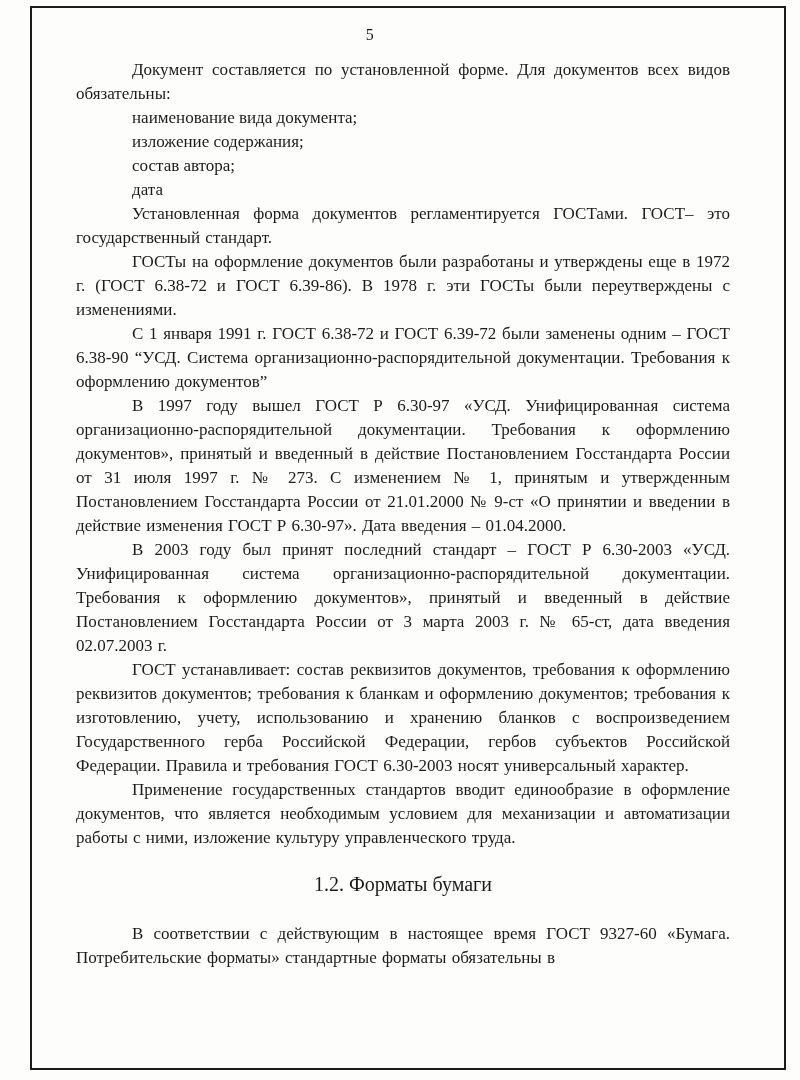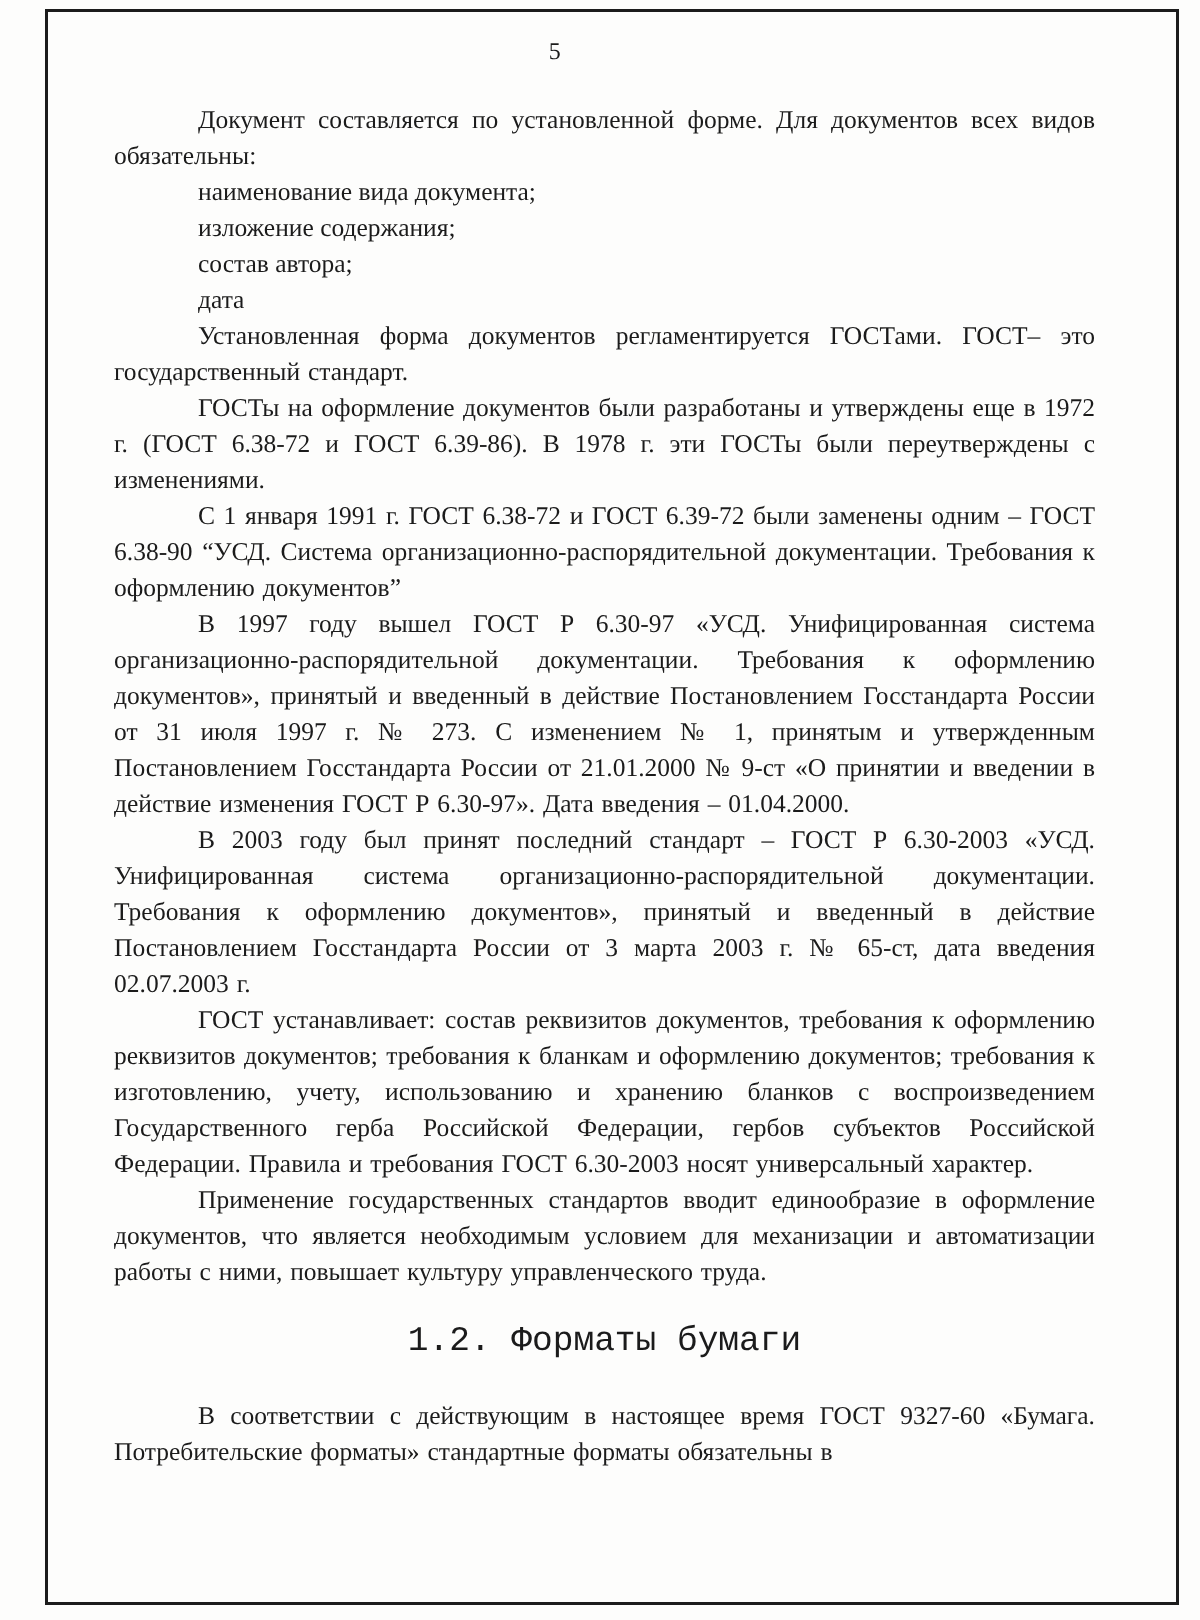--- a/index.html
+++ b/index.html
@@ -30,44 +30,43 @@
     position: absolute;
     top: 26px;
     left: 0;
     right: 60px;
     text-align: center;
     font-size: 16px;
     letter-spacing: 0.5px;
   }
   .content {
     position: absolute;
-    top: 68px;
+    top: 58px;
     left: 76px;
     width: 654px;
     font-size: 17px;
     line-height: 24px;
     text-align: justify;
   }
   .para {
     margin: 0;
     text-indent: 56px;
     word-spacing: 1px;
   }
   .list-line {
     margin: 0;
     text-indent: 56px;
     text-align: left;
   }
   .heading {
     margin: 22px 0 26px 0;
-    font-size: 23px;
+    font-size: 20px;
     font-weight: normal;
     text-align: center;
     text-indent: 0;
-    font-family: Liberation Mono, monospace;
   }
 </style>
 </head>
 <body>
 
 <div class="page">
   <div class="scan-border"></div>
 
   <div class="page-number">5</div>
 
@@ -76,17 +75,17 @@
     <p class="list-line">наименование вида документа;</p>
     <p class="list-line">изложение содержания;</p>
     <p class="list-line">состав автора;</p>
     <p class="list-line">дата</p>
     <p class="para">Установленная форма документов регламентируется ГОСТами. ГОСТ– это государственный стандарт.</p>
     <p class="para">ГОСТы на оформление документов были разработаны и утверждены еще в 1972 г. (ГОСТ 6.38-72 и ГОСТ 6.39-86). В 1978 г. эти ГОСТы были переутверждены с изменениями.</p>
     <p class="para">С 1 января 1991 г. ГОСТ 6.38-72 и ГОСТ 6.39-72 были заменены одним – ГОСТ 6.38-90 “УСД. Система организационно-распорядительной документации. Требования к оформлению документов”</p>
     <p class="para">В 1997 году вышел ГОСТ Р 6.30-97 «УСД. Унифицированная система организационно-распорядительной документации. Требования к оформлению документов», принятый и введенный в действие Постановлением Госстандарта России от 31 июля 1997 г. № 273. С изменением № 1, принятым и утвержденным Постановлением Госстандарта России от 21.01.2000 № 9-ст «О принятии и введении в действие изменения ГОСТ Р 6.30-97». Дата введения – 01.04.2000.</p>
     <p class="para">В 2003 году был принят последний стандарт – ГОСТ Р 6.30-2003 «УСД. Унифицированная система организационно-распорядительной документации. Требования к оформлению документов», принятый и введенный в действие Постановлением Госстандарта России от 3 марта 2003 г. № 65-ст, дата введения 02.07.2003 г.</p>
     <p class="para">ГОСТ устанавливает: состав реквизитов документов, требования к оформлению реквизитов документов; требования к бланкам и оформлению документов; требования к изготовлению, учету, использованию и хранению бланков с воспроизведением Государственного герба Российской Федерации, гербов субъектов Российской Федерации. Правила и требования ГОСТ 6.30-2003 носят универсальный характер.</p>
-    <p class="para">Применение государственных стандартов вводит единообразие в оформление документов, что является необходимым условием для механизации и автоматизации работы с ними, повышает культуру управленческого труда.</p>
+    <p class="para">Применение государственных стандартов вводит единообразие в оформление документов, что является необходимым условием для механизации и автоматизации работы с ними, изложение культуру управленческого труда.</p>
     <h2 class="heading">1.2. Форматы бумаги</h2>
     <p class="para">В соответствии с действующим в настоящее время ГОСТ 9327-60 «Бумага. Потребительские форматы» стандартные форматы обязательны в</p>
   </div>
 </div>
 
 </body></html>

